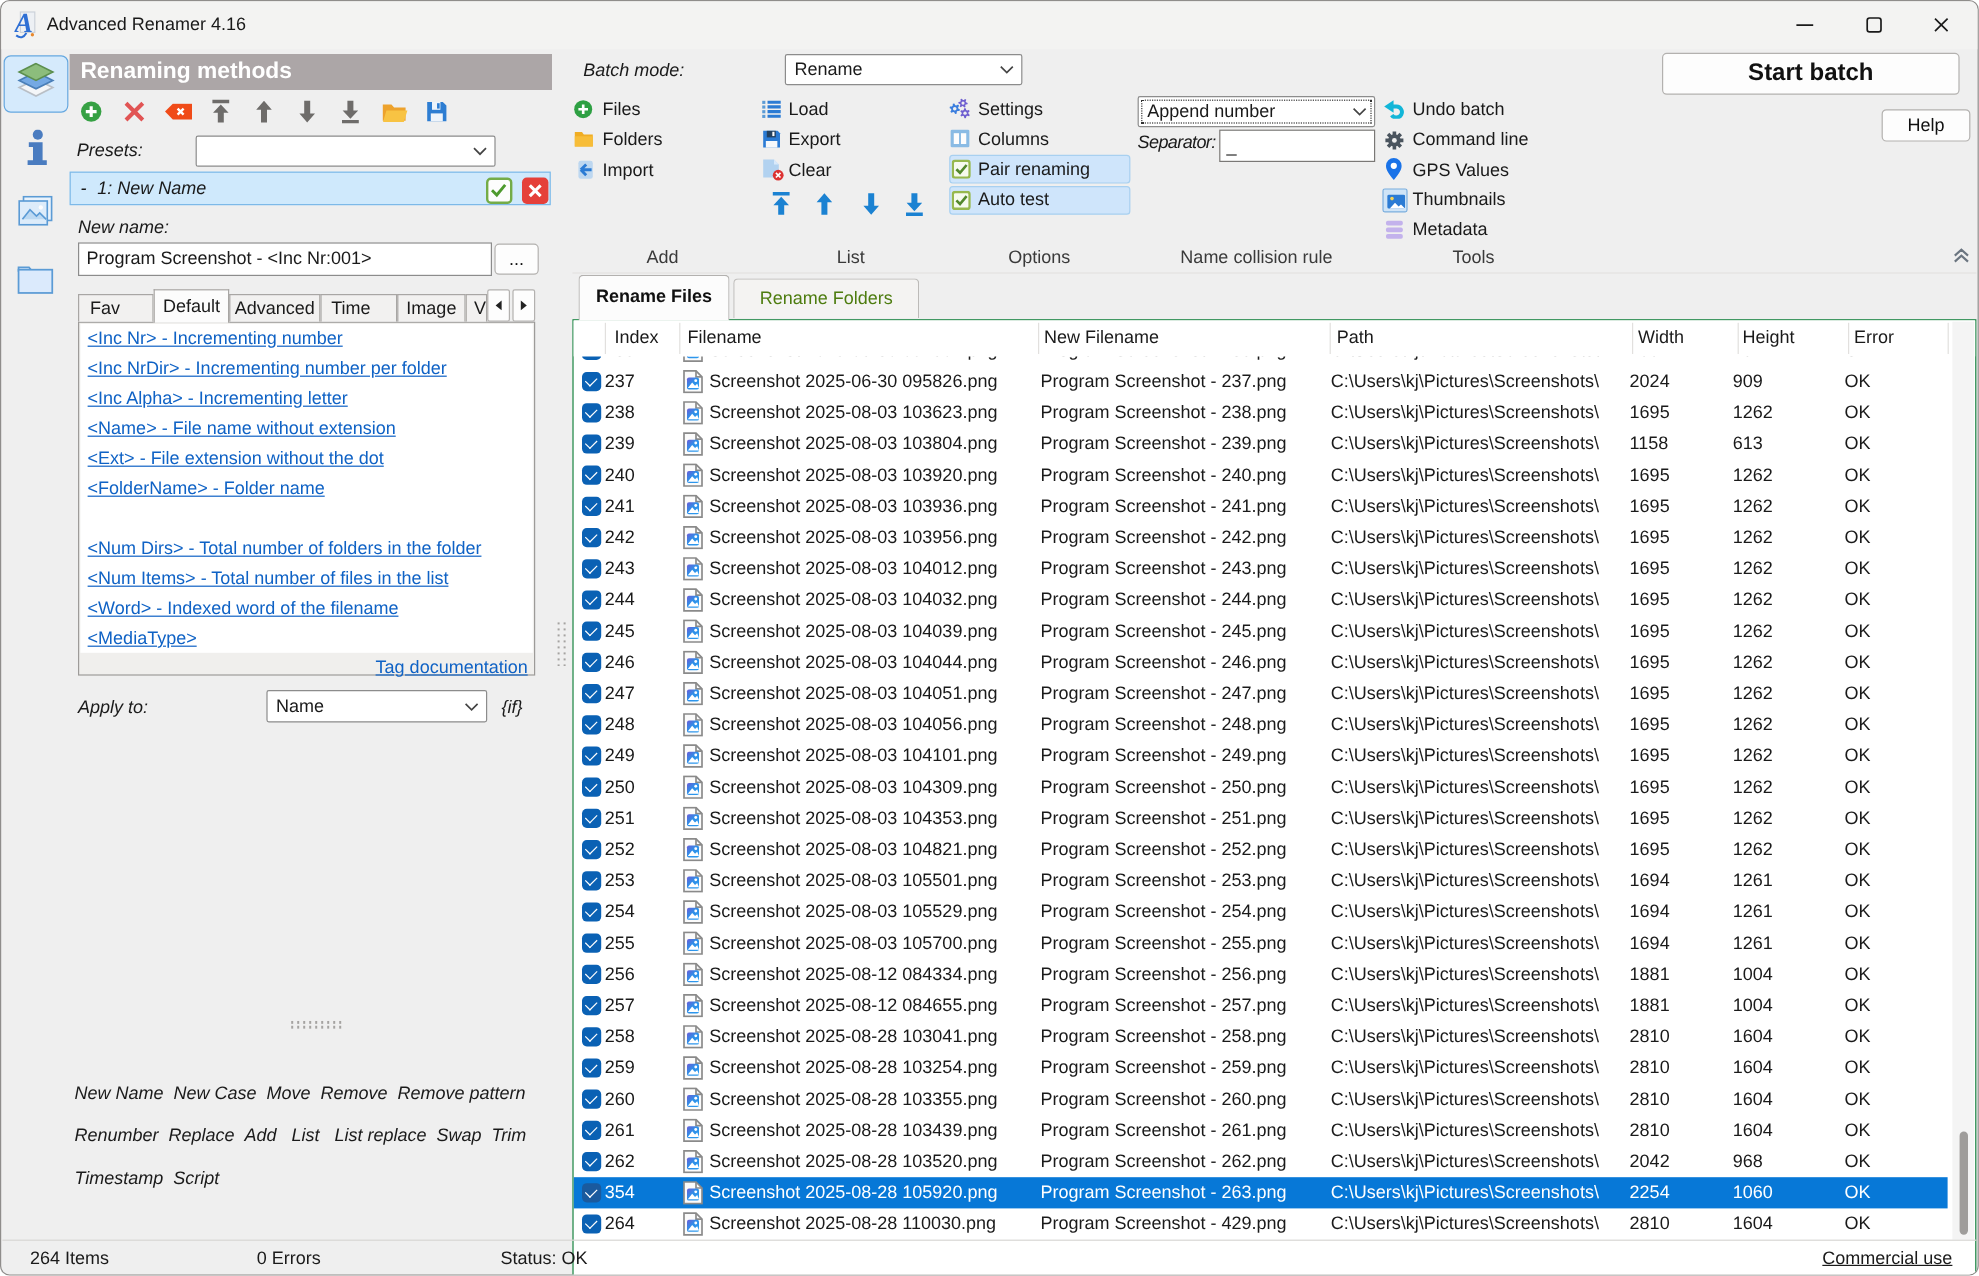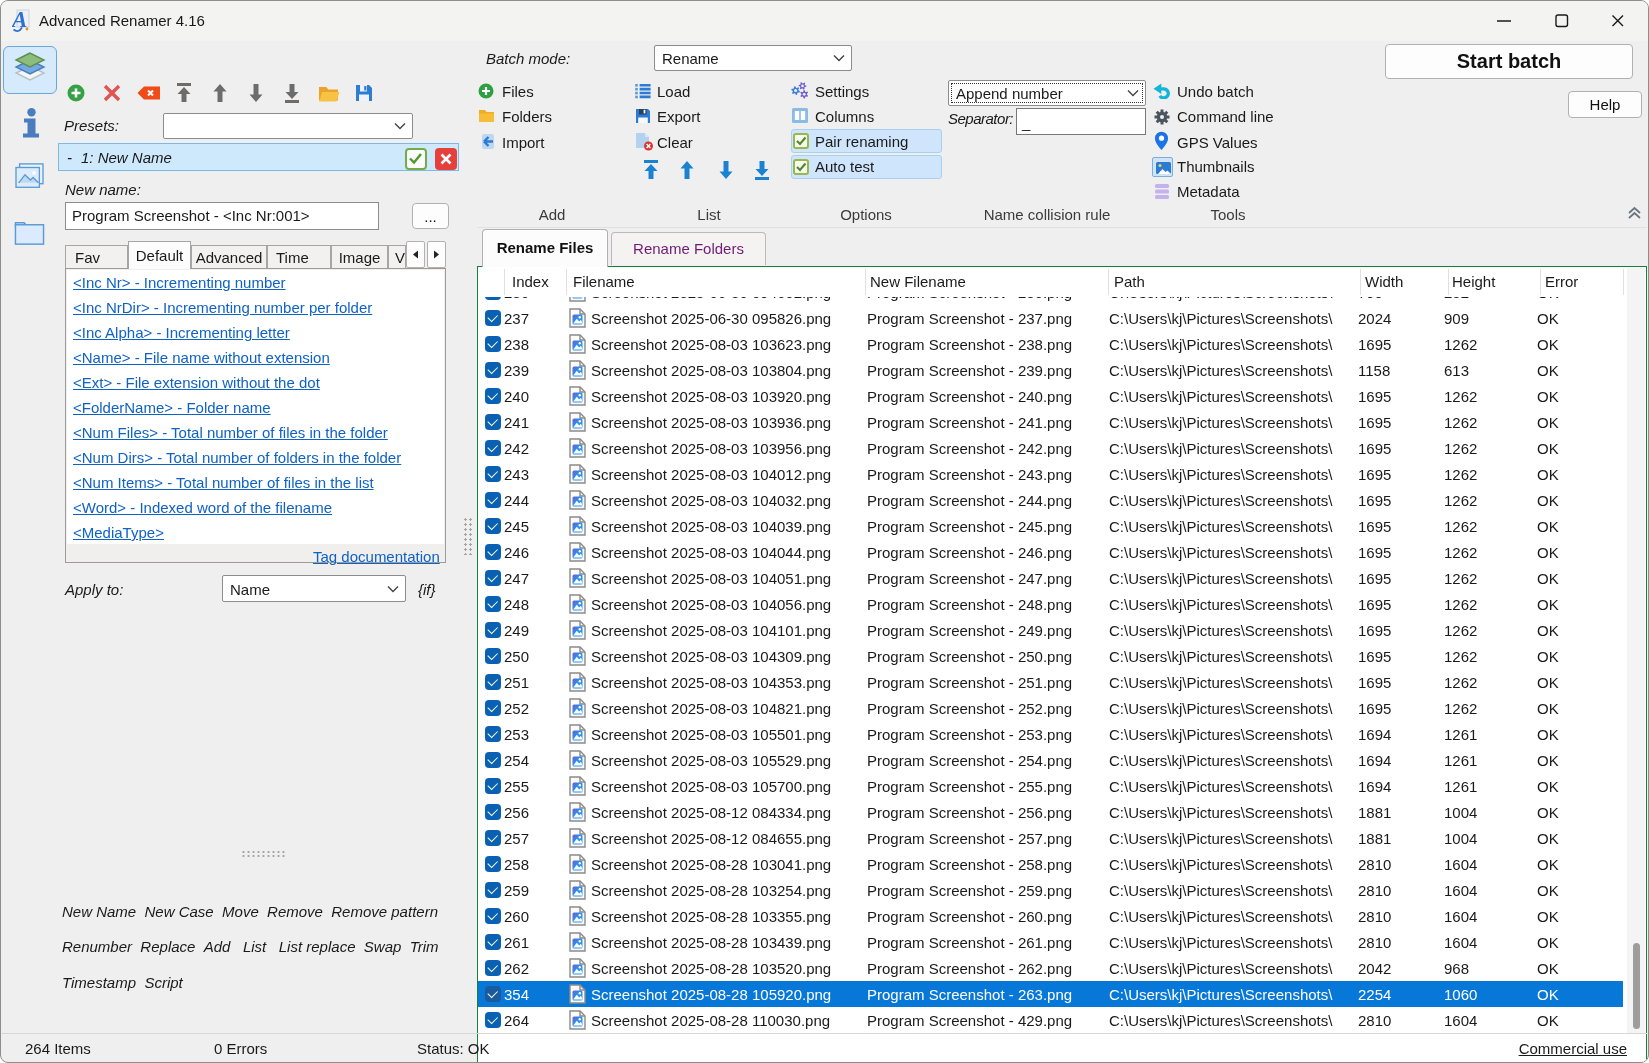--- a/index.html
+++ b/index.html
@@ -94,20 +94,21 @@
     <rect x="5" y="1" width="26" height="22" fill="#eaf3fc" stroke="#5b9bd5" stroke-width="1.5"></rect>
     <rect x="1" y="5" width="26" height="22" fill="#ddecfa" stroke="#5b9bd5" stroke-width="1.5"></rect>
     <path d="M4 22 l7-9 6 6 3-3 6 6" fill="#bcd9f2" stroke="#5b9bd5" stroke-width="1.5"></path>
     <circle cx="21" cy="11" r="2" fill="#fdfdfd"></circle>
   </svg>
   <svg class="ico" style="left:13px;top:217px" width="31" height="29" viewBox="0 0 32 28">
     <path d="M1.5 4 h9 l2.5 3 v0 h-11.5 z" fill="#dbeafc" stroke="#5b9bd5" stroke-width="1.5"></path>
     <rect x="1.5" y="6" width="29" height="20" fill="#dbeafc" stroke="#5b9bd5" stroke-width="1.5"></rect>
   </svg>
 
+  <div class="sechdr" style="top:44px">Renaming methods</div>
 
   <svg class="ico" style="left:66px;top:83px" width="18" height="18" viewBox="0 0 18 18">
     <circle cx="9" cy="9" r="8.5" fill="#36a144"></circle>
       <path d="M9 4.5 v9 M4.5 9 h9" stroke="#fff" stroke-width="2.6"></path>
   </svg>
   <svg class="ico" style="left:101px;top:82px" width="20" height="20" viewBox="0 0 20 20">
     <path d="M3 3 L17 17 M17 3 L3 17" stroke="#e15454" stroke-width="3.4"></path>
   </svg>
   <svg class="ico" style="left:136px;top:85px" width="24" height="14" viewBox="0 0 24 14">
     <path d="M7 0.5 h16 v13 h-16 L0.5 7 Z" fill="#f04b18"></path>
@@ -152,21 +153,21 @@
     <svg width="15" height="13" viewBox="0 0 15 13" style="position:absolute;left:1px;top:2px">
         <path d="M2 6.5 L6 10.5 L13 2" fill="none" stroke="#4e9a2e" stroke-width="2.4"></path>
       </svg>
   </div>
   <div class="abs" style="left:434px;top:147px;width:22px;height:22px;background:#e5403a;border-radius:4px">
     <svg width="12" height="12" viewBox="0 0 12 12" style="position:absolute;left:5px;top:5px">
         <path d="M1.5 1.5 L10.5 10.5 M10.5 1.5 L1.5 10.5" stroke="#fff" stroke-width="2.6"></path>
       </svg>
   </div>
   <span class="lbl" style="left:64px;top:180px">New name:</span>
-  <div class="tinput" style="left:64px;top:201px;width:314px;height:28px;line-height:26px;padding-left:6px">Program Screenshot - &lt;Inc Nr:001&gt;</div>
+  <div class="tinput" style="left:64px;top:201px;width:345px;height:28px;line-height:26px;padding-left:6px">Program Screenshot - &lt;Inc Nr:001&gt;</div>
   <div class="btn" style="left:411px;top:202px;width:37px;height:26px">...</div>
 
   <div class="tagbox"></div>
   <div class="tab" style="left:64px;top:244px;width:63px;height:23px;justify-content:flex-start;padding-left:9px">Fav</div>
   <div class="tab seltab" style="left:127px;top:240px;width:63px;height:28px;font-size:15px">Default</div>
   <div class="tab" style="left:190px;top:244px;width:76px;height:23px">Advanced</div>
   <div class="tab" style="left:266px;top:244px;width:64px;height:23px;justify-content:flex-start;padding-left:8px">Time</div>
   <div class="tab" style="left:330px;top:244px;width:57px;height:23px">Image</div>
   <div class="tab" style="left:387px;top:244px;width:18px;height:23px;overflow:hidden;justify-content:flex-start;padding-left:6px">V</div>
   <div class="btn" style="left:405px;top:240px;width:19px;height:27px;border-radius:2px">
@@ -179,21 +180,20 @@
         <path d="M1 0.5 L6 4.5 L1 8.5 Z" fill="#222"></path>
       </svg>
     </div>
   <div class="taglist"></div>
 <div class="taglink" style="top:269px"><a>&lt;Inc Nr&gt; - Incrementing number</a></div>
 <div class="taglink" style="top:294px"><a>&lt;Inc NrDir&gt; - Incrementing number per folder</a></div>
 <div class="taglink" style="top:319px"><a>&lt;Inc Alpha&gt; - Incrementing letter</a></div>
 <div class="taglink" style="top:344px"><a>&lt;Name&gt; - File name without extension</a></div>
 <div class="taglink" style="top:369px"><a>&lt;Ext&gt; - File extension without the dot</a></div>
 <div class="taglink" style="top:394px"><a>&lt;FolderName&gt; - Folder name</a></div>
-<div class="taglink" style="top:419px"><a>&lt;Num Files&gt; - Total number of files in the folder</a></div>
 <div class="taglink" style="top:469px"><a>&lt;Num Items&gt; - Total number of files in the list</a></div>
 <div class="taglink" style="top:444px"><a>&lt;Num Dirs&gt; - Total number of folders in the folder</a></div>
 <div class="taglink" style="top:494px"><a>&lt;Word&gt; - Indexed word of the filename</a></div>
 <div class="taglink" style="top:519px"><a>&lt;MediaType&gt;</a></div>
   <div class="taglink" style="top:543px;left:312px"><a>Tag documentation</a></div>
 
   <span class="lbl" style="left:64px;top:580px">Apply to:</span>
   <div class="combo" style="left:221px;top:574px;width:184px;height:27px">
       <span class="ct">Name</span>
     <svg class="chev" width="12" height="8" viewBox="0 0 12 8">
@@ -346,21 +346,21 @@
   <span class="grplbl" style="left:1227px">Tools</span>
   <svg class="ico" style="left:1626px;top:205px" width="15" height="14" viewBox="0 0 15 14">
     <path d="M2 7 L7.5 2 L13 7 M2 12 L7.5 7 L13 12" fill="none" stroke="#6b7580" stroke-width="1.8"></path>
     </svg>
   <div class="abs" style="left:476px;top:226px;width:1170px;height:1px;background:#e3e1df"></div>
 
   <div class="btn" style="left:1384px;top:43px;width:248px;height:35px;font-size:20px;font-weight:bold">Start batch</div>
   <div class="btn" style="left:1567px;top:90px;width:74px;height:27px">Help</div>
 
   <div class="abs" style="left:481px;top:228px;width:126px;height:38px;background:#fcfcfc;border:1px solid #b3b1af;border-bottom:none;border-radius:4px 4px 0 0;text-align:center;line-height:36px;font-size:15px;font-weight:bold;color:#111;z-index:5">Rename Files</div>
-  <div class="abs" style="left:610px;top:231px;width:155px;height:33px;background:#f4f3f2;border:1px solid #bcbab8;border-bottom:none;border-radius:4px 4px 0 0;text-align:center;line-height:32px;font-size:15px;color:#701a75">Rename Folders</div>
+  <div class="abs" style="left:610px;top:231px;width:155px;height:33px;background:#f4f3f2;border:1px solid #bcbab8;border-bottom:none;border-radius:4px 4px 0 0;text-align:center;line-height:32px;font-size:15px;color:#4d7c0f">Rename Folders</div>
 
   <div class="tablewrap">
     <div class="thead">
       <span style="left:34px">Index</span>
         <span style="left:95px">Filename</span>
       <span style="left:392px">New Filename</span>
         <span style="left:636px">Path</span>
       <span style="left:887px">Width</span>
         <span style="left:974px">Height</span>
         <span style="left:1067px">Error</span>

